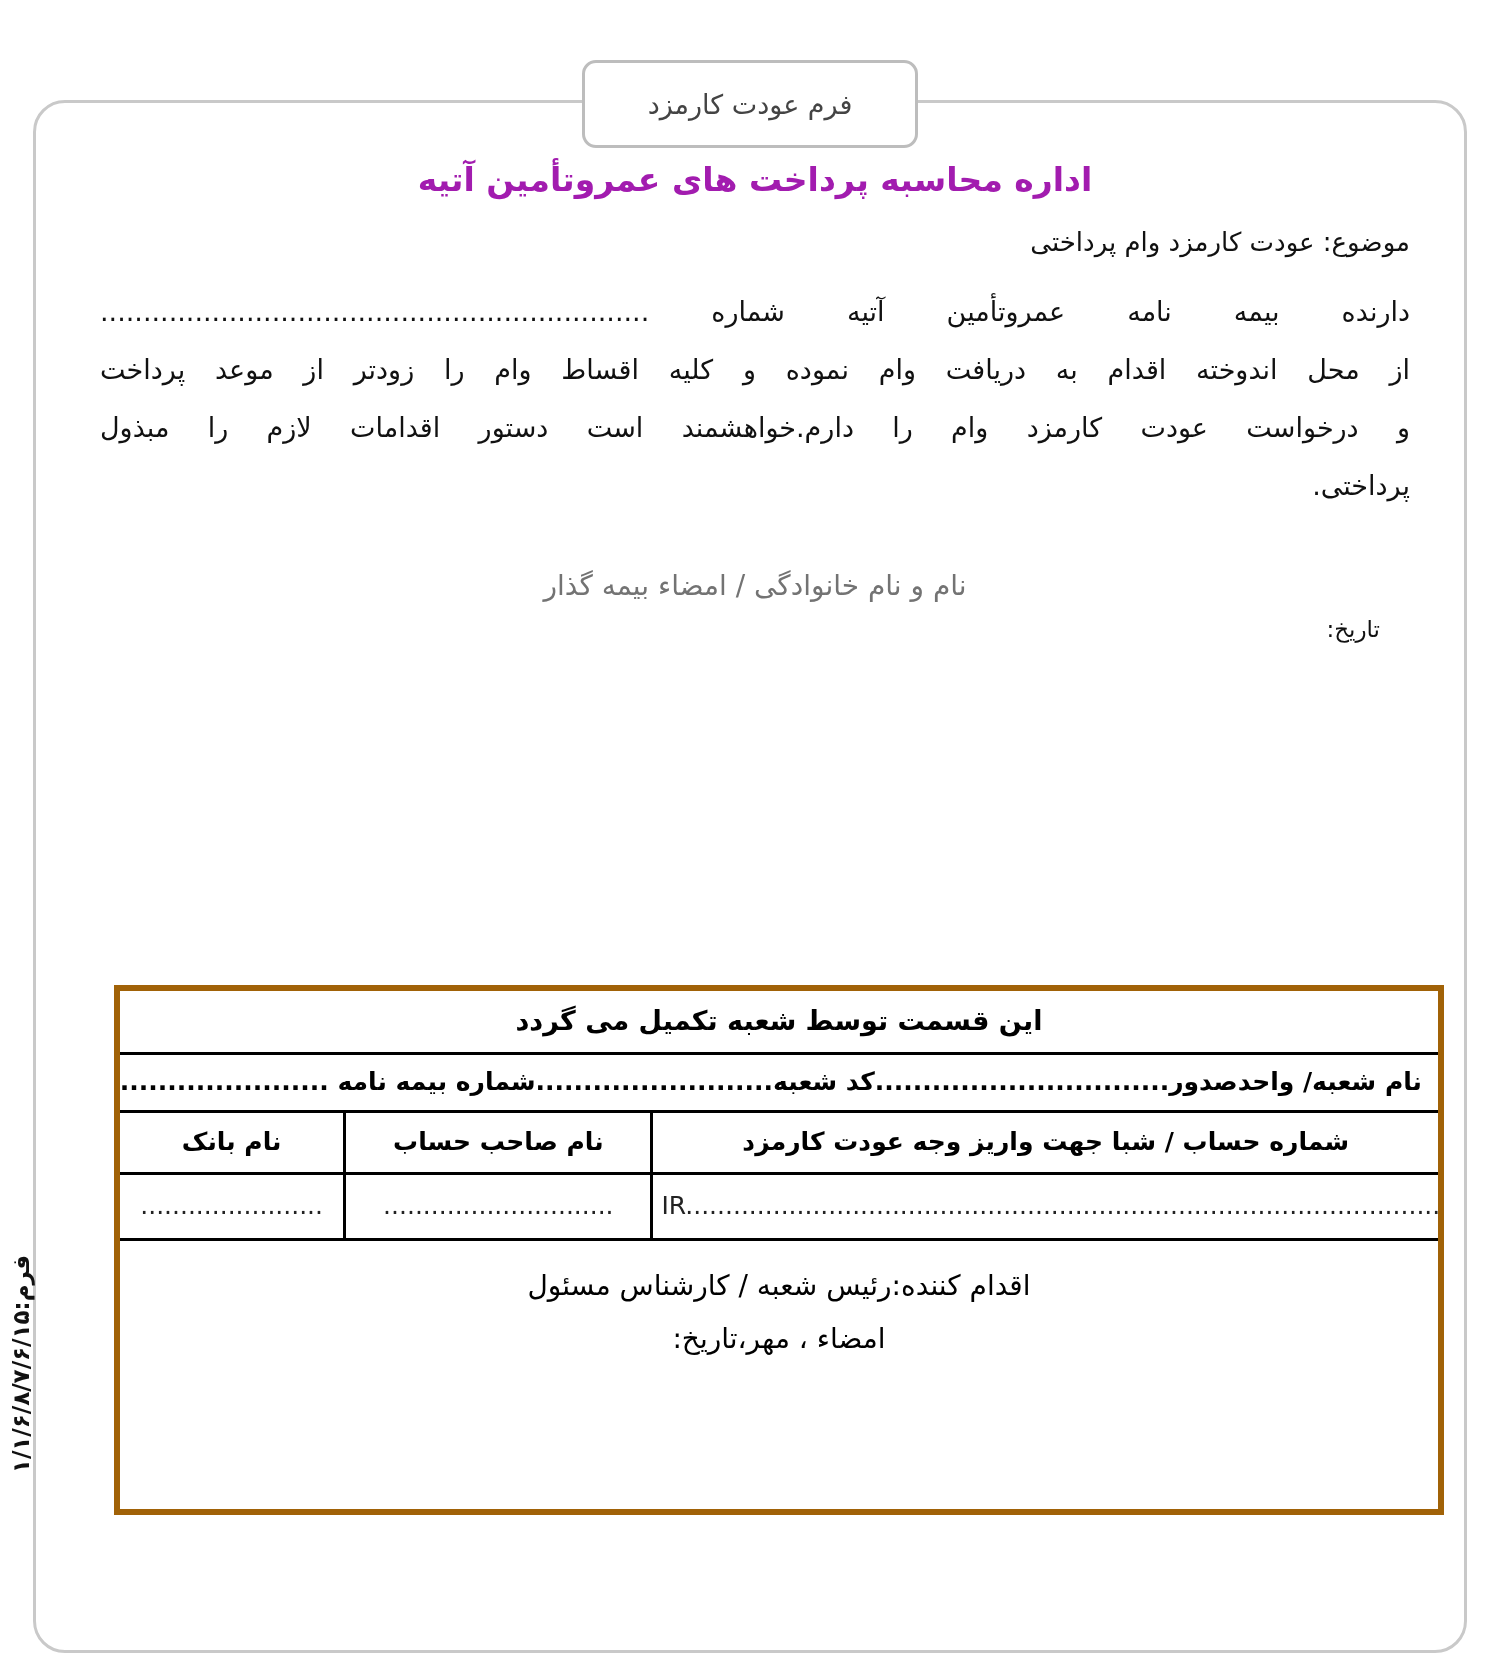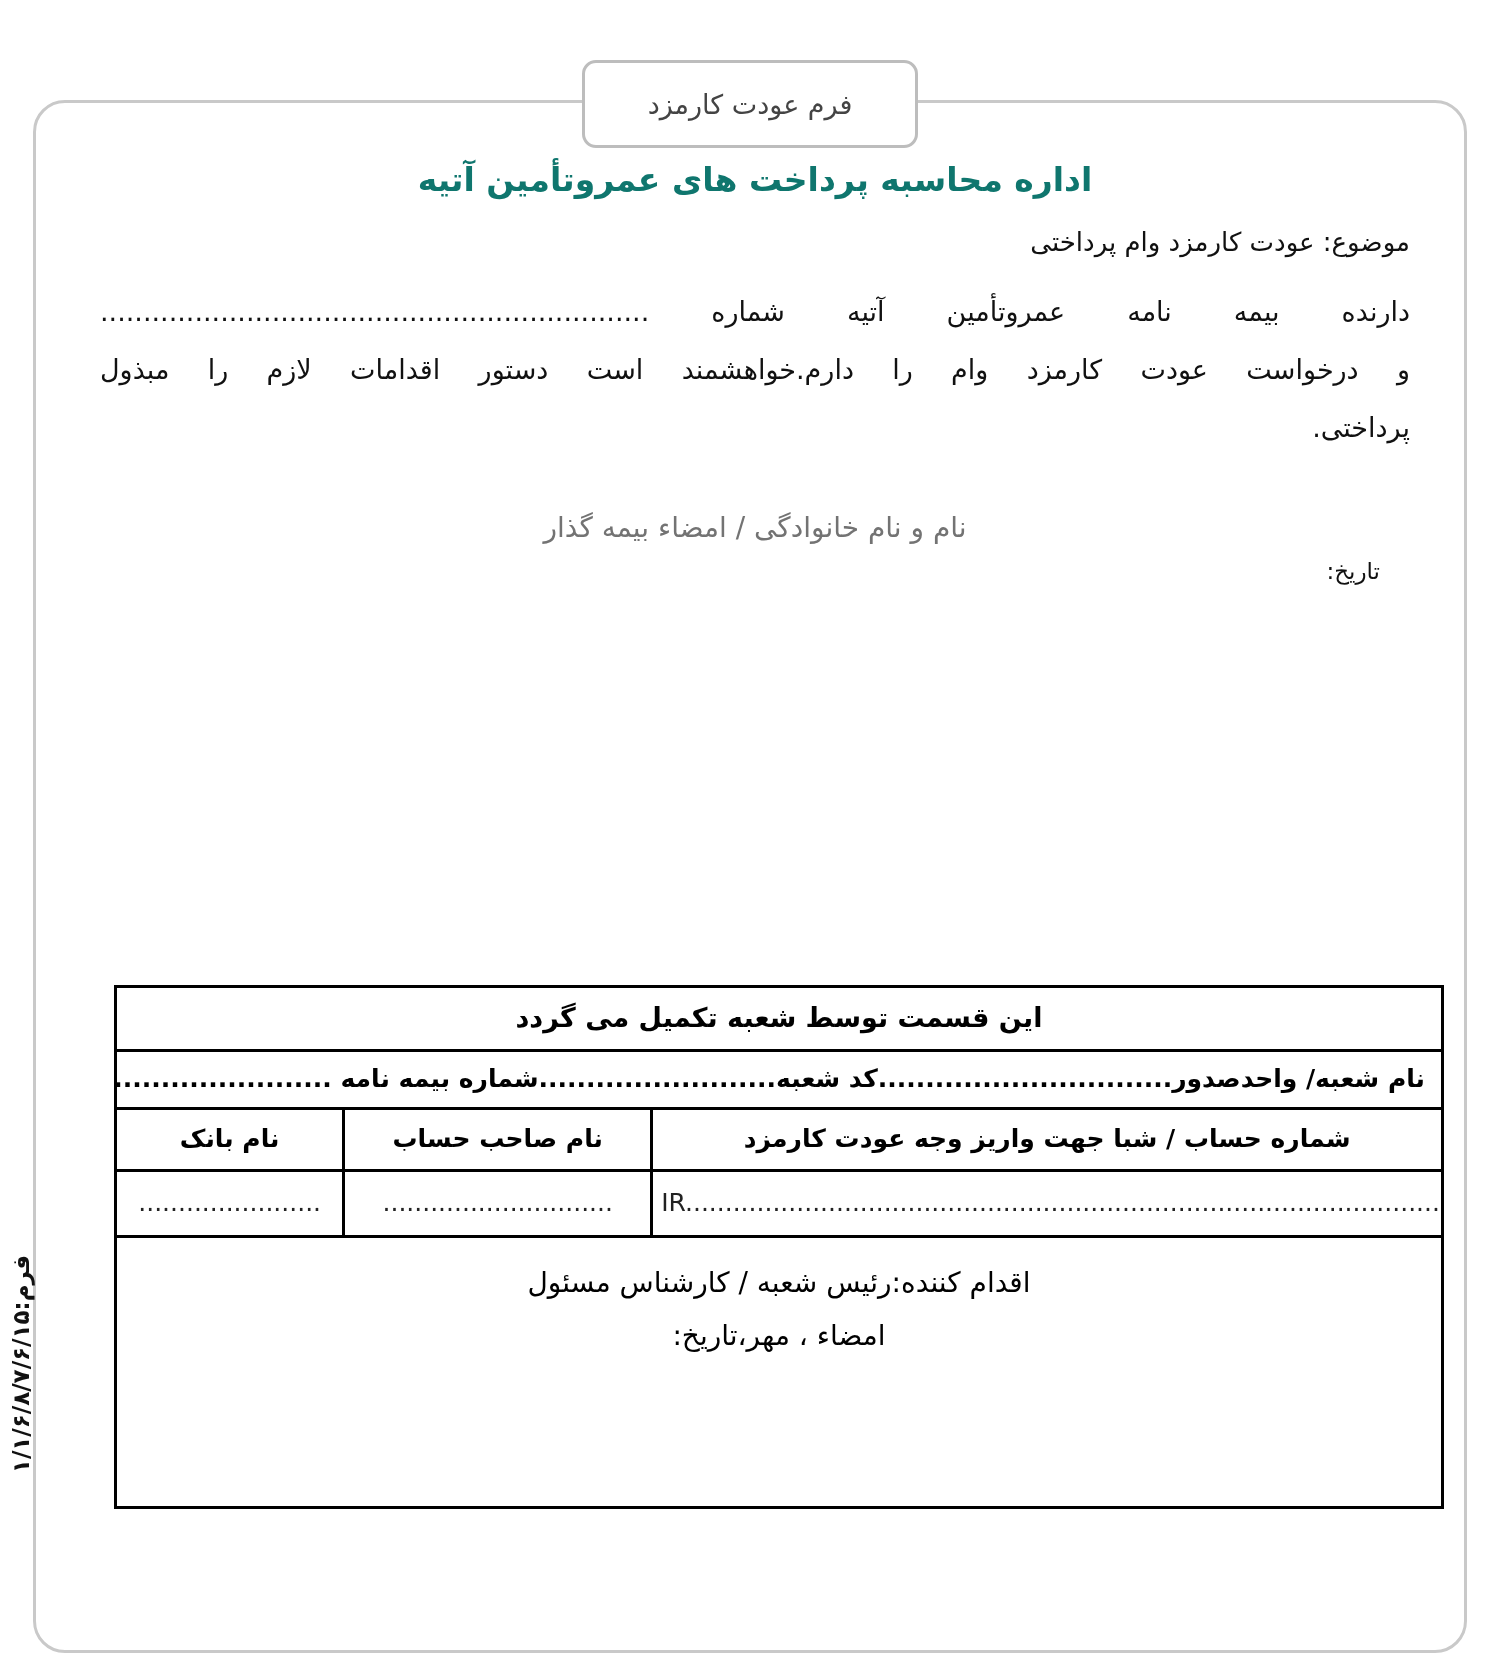--- a/index.html
+++ b/index.html
@@ -71,21 +71,21 @@
     top: 160px;
     right: 90px;
     left: 100px;
     direction: rtl;
   }
 
   .doc-title {
     font-size: 33px;
     font-weight: bold;
     text-align: center;
-    color: #0f766e;
+    color: #a21caf;
     margin: 0 0 28px 0;
     letter-spacing: -0.3px;
   }
   .subject {
     font-size: 26px;
     color: #111;
     margin: 0 0 26px 0;
   }
   .para {
     font-size: 27px;
@@ -115,21 +115,21 @@
     margin-right: 30px;
     text-align: right;
   }
 
   
   .branch-table {
     position: absolute;
     top: 985px;
     right: 56px;
     width: 1330px;
-    border: 1px solid #a16207;
+    border: 6px solid #a16207;
     border-collapse: collapse;
     table-layout: fixed;
   }
   .branch-table td {
     border: 3px solid #000;
     padding: 0;
   }
   .bt-head {
     text-align: center;
     font-size: 27px;
@@ -195,20 +195,21 @@
     <span>فرم عودت کارمزد</span>
   </div>
 
   <div class="frame"></div>
 
   <div class="content">
     <div class="doc-title">اداره محاسبه پرداخت های عمروتأمین آتیه</div>
     <div class="subject">موضوع: عودت کارمزد وام پرداختی</div>
 
     <p class="para">دارنده بیمه نامه عمروتأمین آتیه شماره ................................................................</p>
+    <p class="para">از محل اندوخته اقدام به دریافت وام نموده و کلیه اقساط وام را زودتر از موعد پرداخت</p>
     <p class="para">و درخواست عودت کارمزد وام را دارم.خواهشمند است دستور اقدامات لازم را مبذول</p>
     <p class="para para-last">پرداختی.</p>
 
     <div class="sign-block">
       <div class="sign-name">نام و نام خانوادگی / امضاء بیمه گذار</div>
       <div class="sign-date">تاریخ:</div>
     </div>
   </div>
 
   <table class="branch-table">

